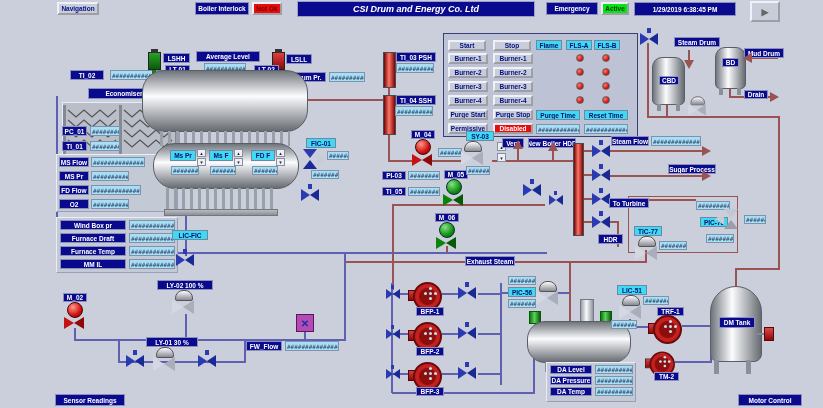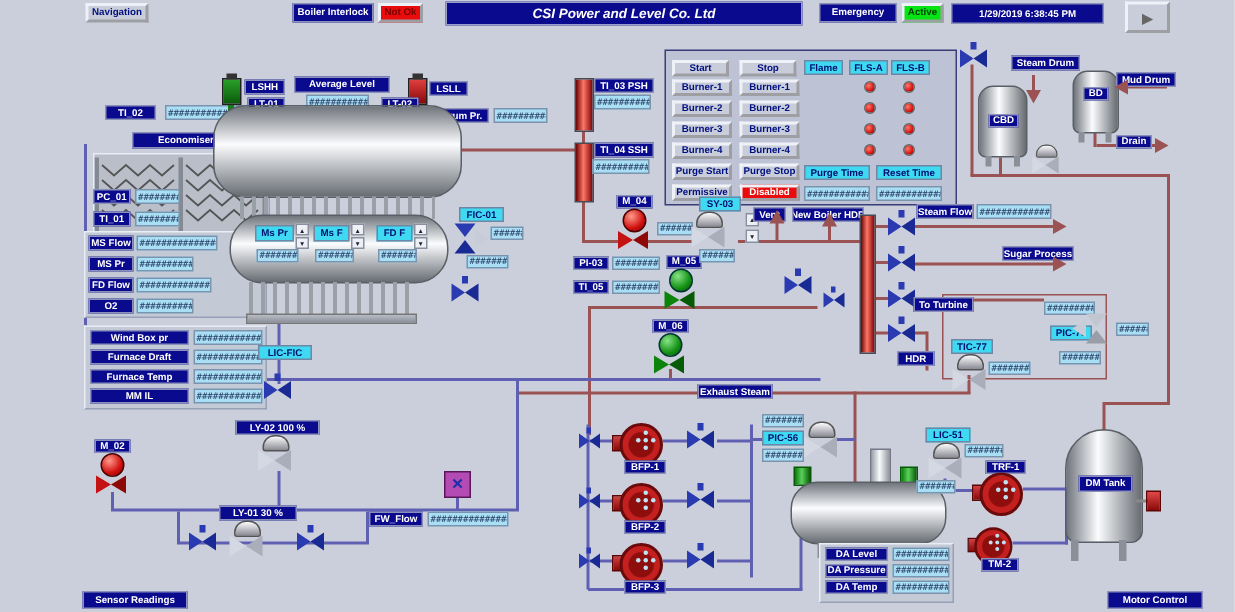--- a/index.html
+++ b/index.html
@@ -70,21 +70,21 @@
   .title{background:#0a0a8e;color:#fff;font-size:9px;font-weight:bold;font-style:italic;display:flex;align-items:center;justify-content:center;border:1px solid #9aa0c8}
 </style>
 </head>
 <body>
 
 <div id="screen">
 
   <div class="ab btn" style="left:57px;top:2px;width:42px;height:13px">Navigation</div>
   <div class="ab nl" style="left:195px;top:2px;width:54px;height:13px">Boiler Interlock</div>
   <div class="ab btn notok" style="left:252px;top:2px;width:30px;height:13px">Not Ok</div>
-  <div class="ab title" style="left:297px;top:1px;width:238px;height:16px">CSI Power and Level Co. Ltd</div>
+  <div class="ab title" style="left:297px;top:1px;width:238px;height:16px">CSI Drum and Energy Co. Ltd</div>
   <div class="ab nl" style="left:546px;top:2px;width:52px;height:13px">Emergency</div>
   <div class="ab btn grn" style="left:601px;top:2px;width:28px;height:13px">Active</div>
   <div class="ab nl" style="left:634px;top:2px;width:102px;height:14px">1/29/2019 6:38:45 PM</div>
   <div class="ab btn" style="left:750px;top:1px;width:30px;height:21px;font-size:9px;color:#666">▶</div>
 
   <div class="ab pm" style="left:308px;top:99px;width:76px;height:2px"></div>
   <div class="ab pm" style="left:388px;top:88px;width:2px;height:8px"></div>
   <div class="ab pm" style="left:388px;top:134px;width:2px;height:28px"></div>
   <div class="ab pm" style="left:390px;top:160px;width:24px;height:2px"></div>
   <div class="ab pm" style="left:432px;top:160px;width:31px;height:2px"></div>

